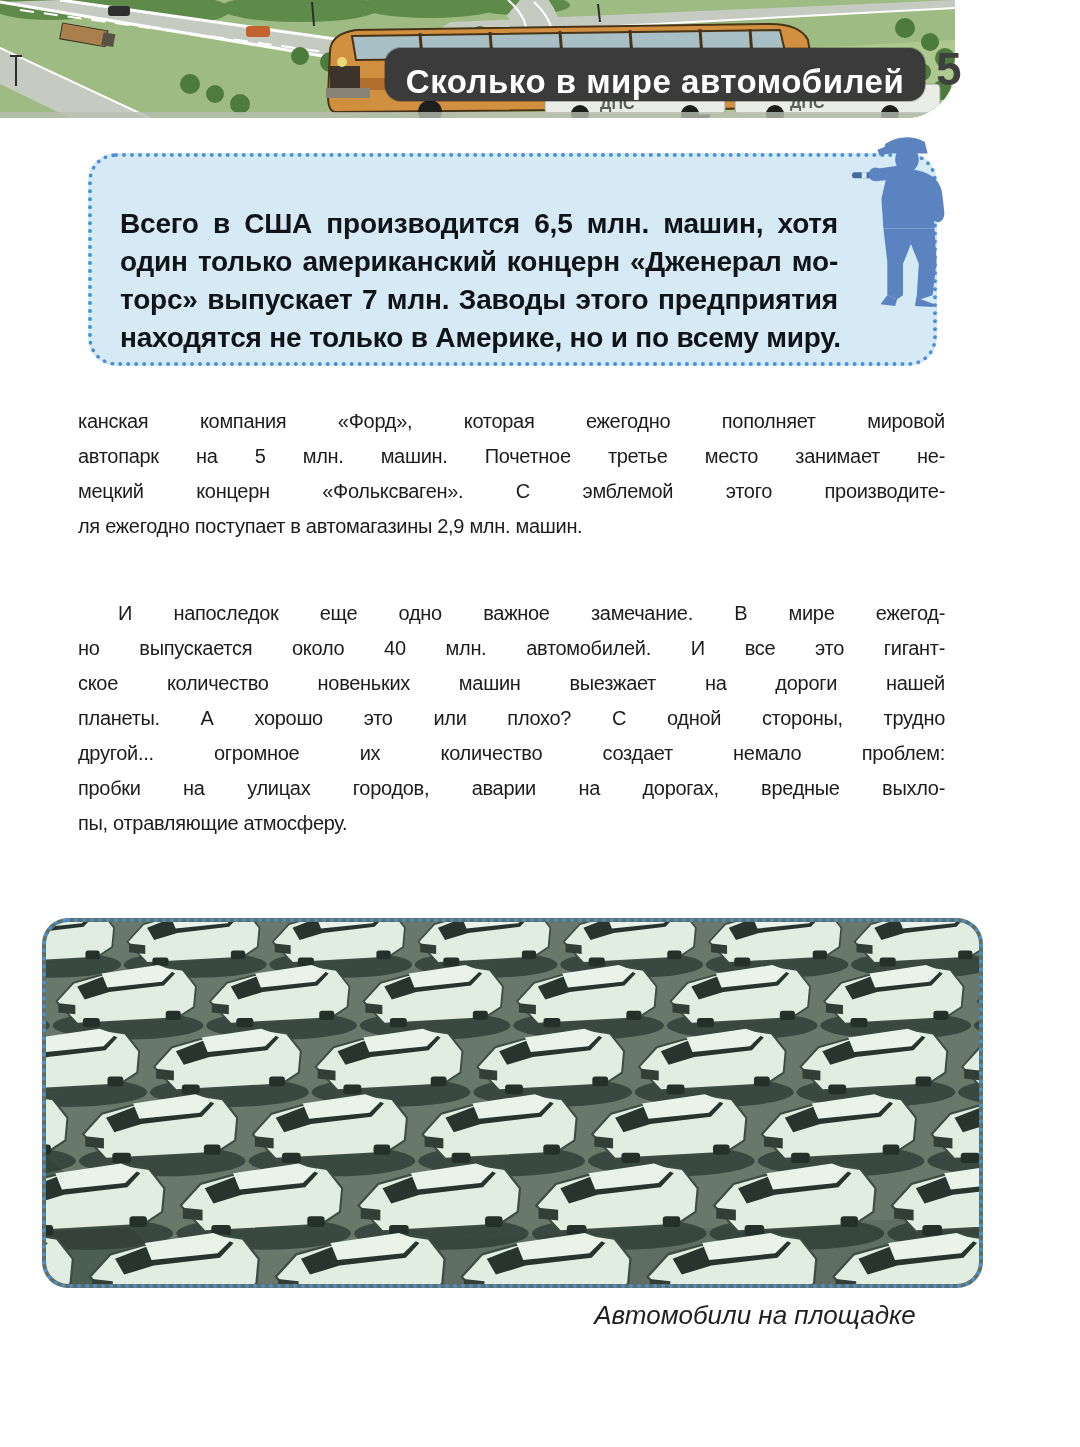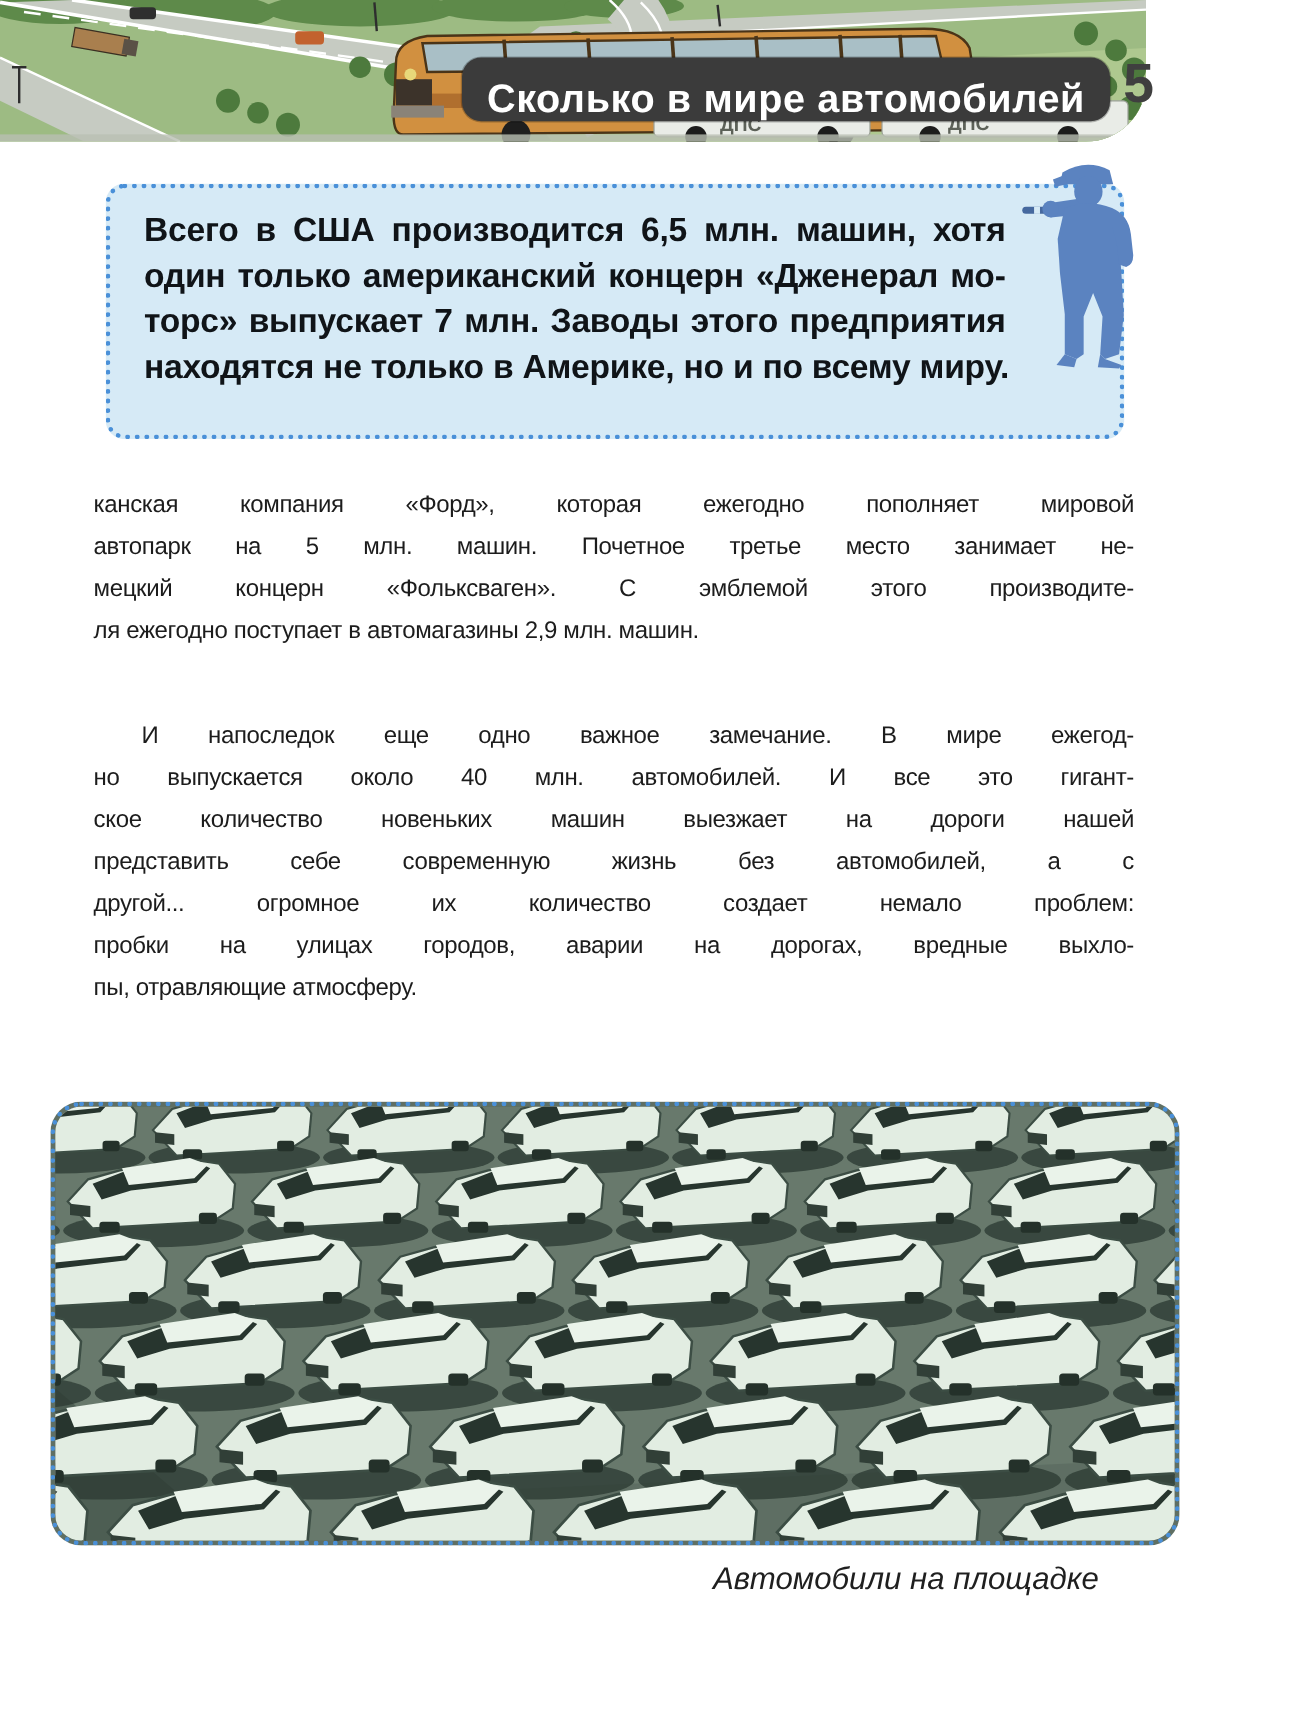--- a/index.html
+++ b/index.html
@@ -23,22 +23,22 @@
   }
   .pagenum {
     position:absolute; left:936px; top:42px; width:60px;
     font-size:46px; font-weight:bold; color:#3f3f3f;
   }
 
   
   .callout {
     position:absolute; left:88px; top:153px; width:849px; height:213px;
     box-sizing:border-box; background:#d6eaf6;
-    border:4px dotted #4a90d8; border-radius:16px;
-    padding:16px 95px 0 28px;
+    border:4px dotted #4a90d8; border-radius:28px;
+    padding:48px 95px 0 28px;
   }
   .callout .jline {
     font-weight:bold; font-size:28px; line-height:38px; color:#101418;
     letter-spacing:-0.2px;
   }
   .officer { position:absolute; left:848px; top:130px; width:116px; height:182px; }
 
   
   .bodytext { position:absolute; left:78px; top:404px; width:867px; color:#1c1c1c; }
   .para { margin:0; }
@@ -208,21 +208,21 @@
     <div class="para">
         <div class="jline">канская компания «Форд», которая ежегодно пополняет мировой</div>
         <div class="jline">автопарк на 5 млн. машин. Почетное третье место занимает не-</div>
         <div class="jline">мецкий концерн «Фольксваген». С эмблемой этого производите-</div>
         <div class="jline last">ля ежегодно поступает в автомагазины 2,9 млн. машин.</div>
       </div>
     <div class="para indent">
         <div class="jline">И напоследок еще одно важное замечание. В мире ежегод-</div>
         <div class="jline">но выпускается около 40 млн. автомобилей. И все это гигант-</div>
         <div class="jline">ское количество новеньких машин выезжает на дороги нашей</div>
-        <div class="jline">представить себе современную жизнь без автомобилей, а с</div>
+        <div class="jline">планеты. А хорошо это или плохо? С одной стороны, трудно</div>
         <div class="jline">другой... огромное их количество создает немало проблем:</div>
         <div class="jline">пробки на улицах городов, аварии на дорогах, вредные выхло-</div>
         <div class="jline last">пы, отравляющие атмосферу.</div>
       </div>
   </div>
 
   <figure class="photo">
     <svg viewBox="0 0 941 370" preserveAspectRatio="none">
       <defs>
         <g id="car-shape">

